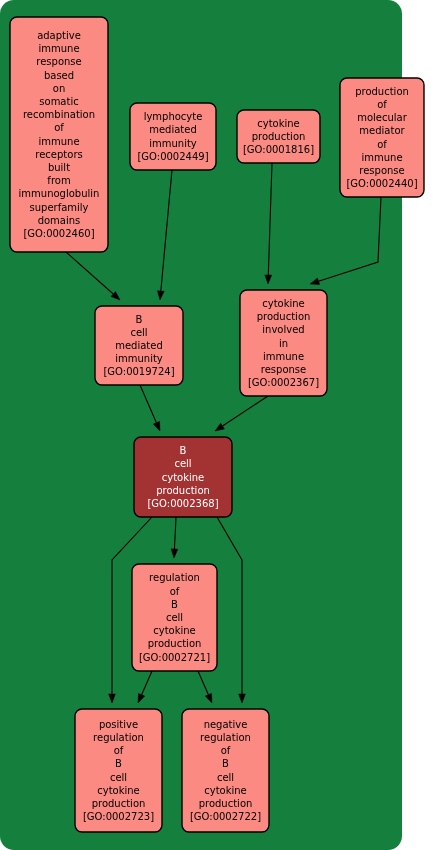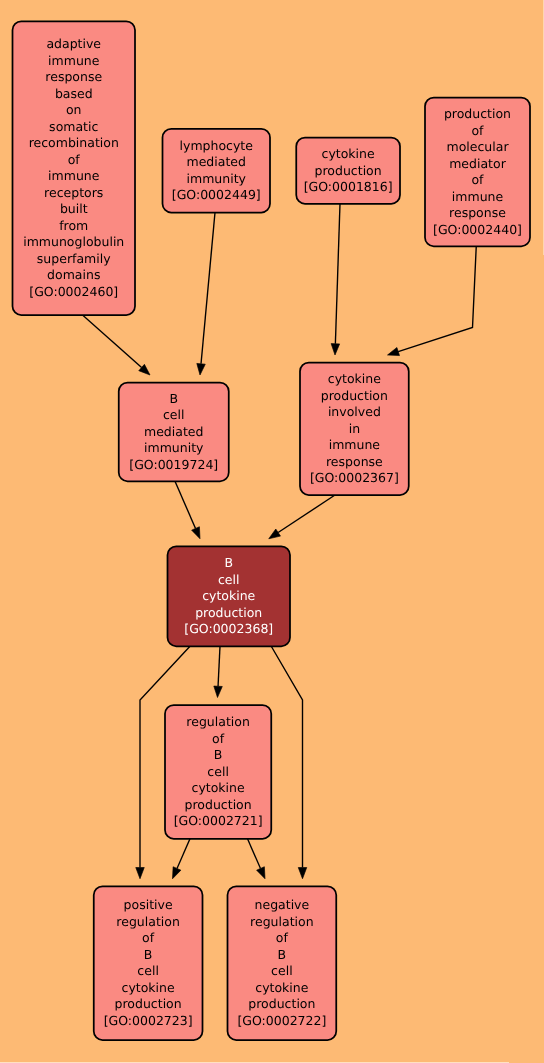--- a/index.html
+++ b/index.html
@@ -8,23 +8,24 @@
     background: #ffffff;
   }
   body {
     width: 435px;
     height: 850px;
     font-family: "DejaVu Sans", sans-serif;
     overflow: hidden;
   }
   #graph-root {
     position: relative;
-    width: 435px;
+    width: 402px;
     height: 850px;
-    background: #fdba74;
+    background: #15803d;
+    border-radius: 14px;
   }
   svg#graph-svg {
     position: absolute;
     top: 0;
     left: 0;
     width: 435px;
     height: 850px;
     display: block;
   }
   .node-box {

